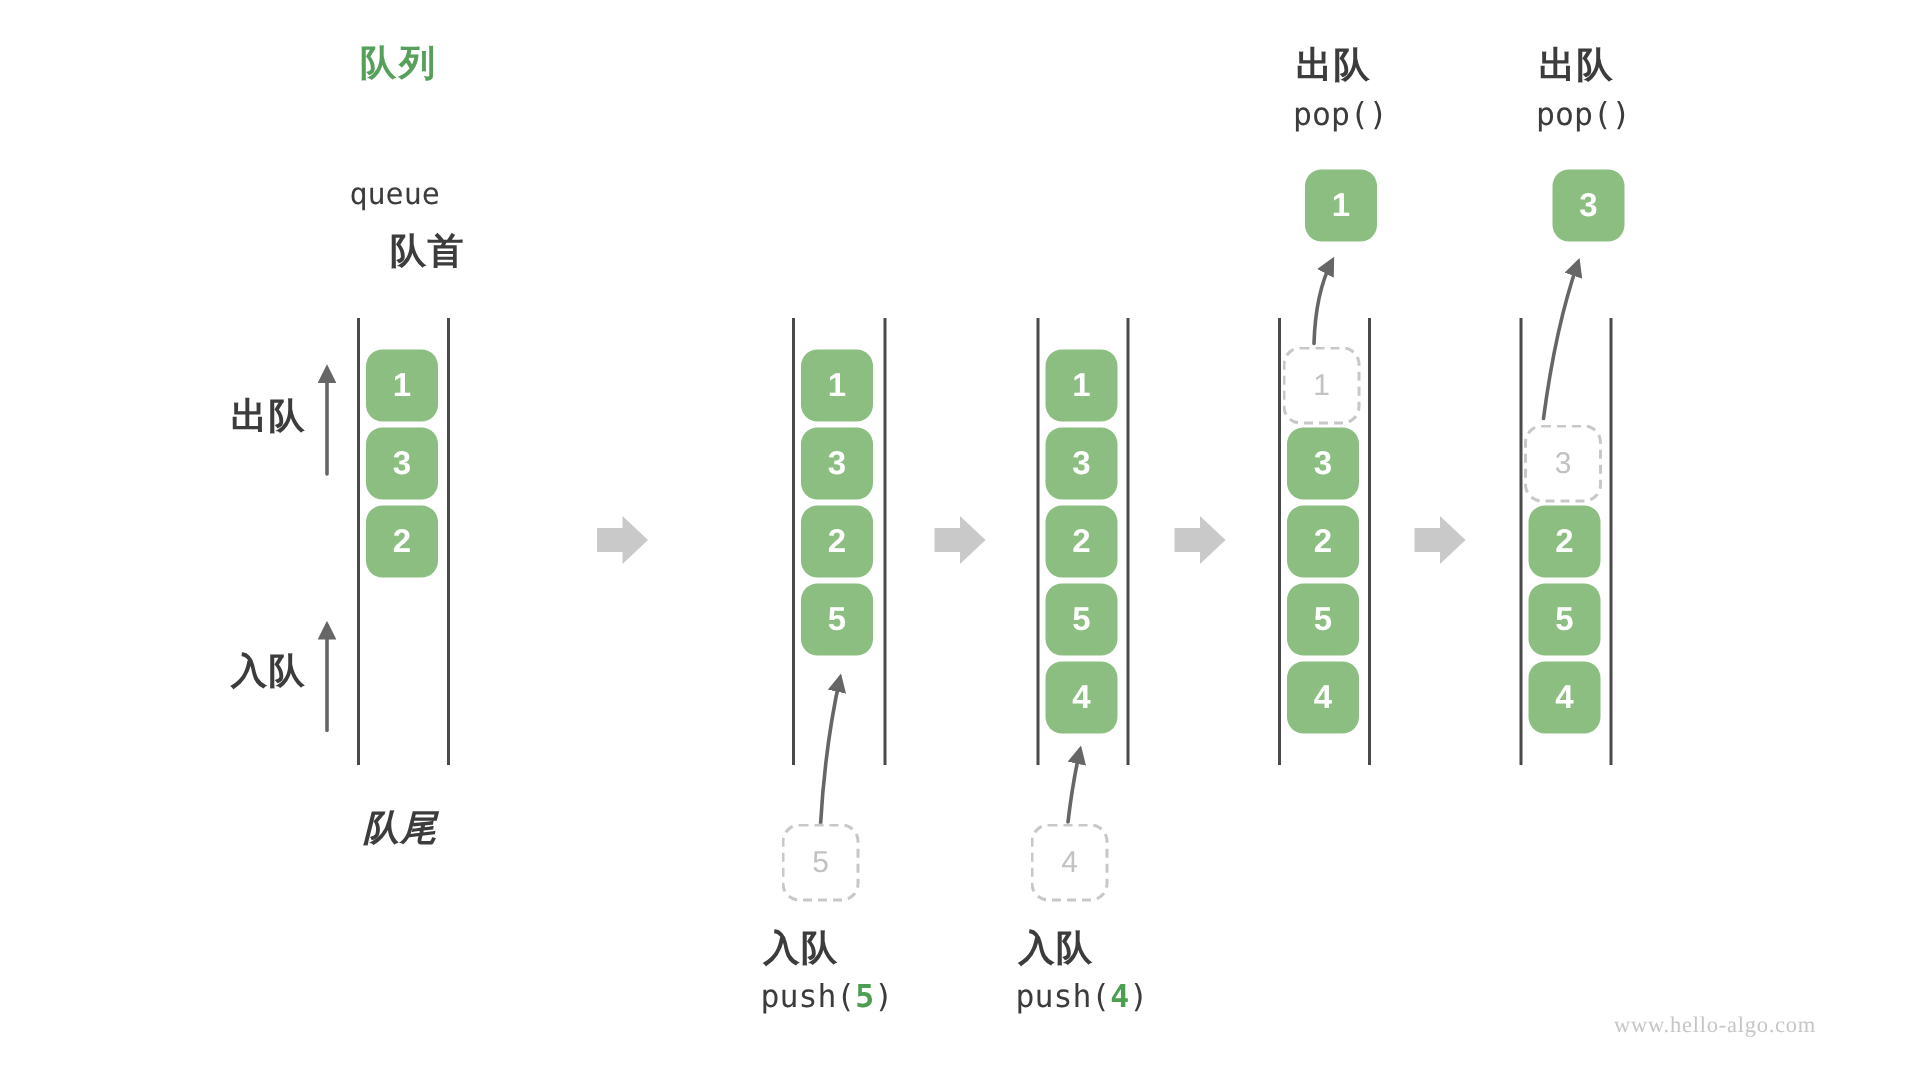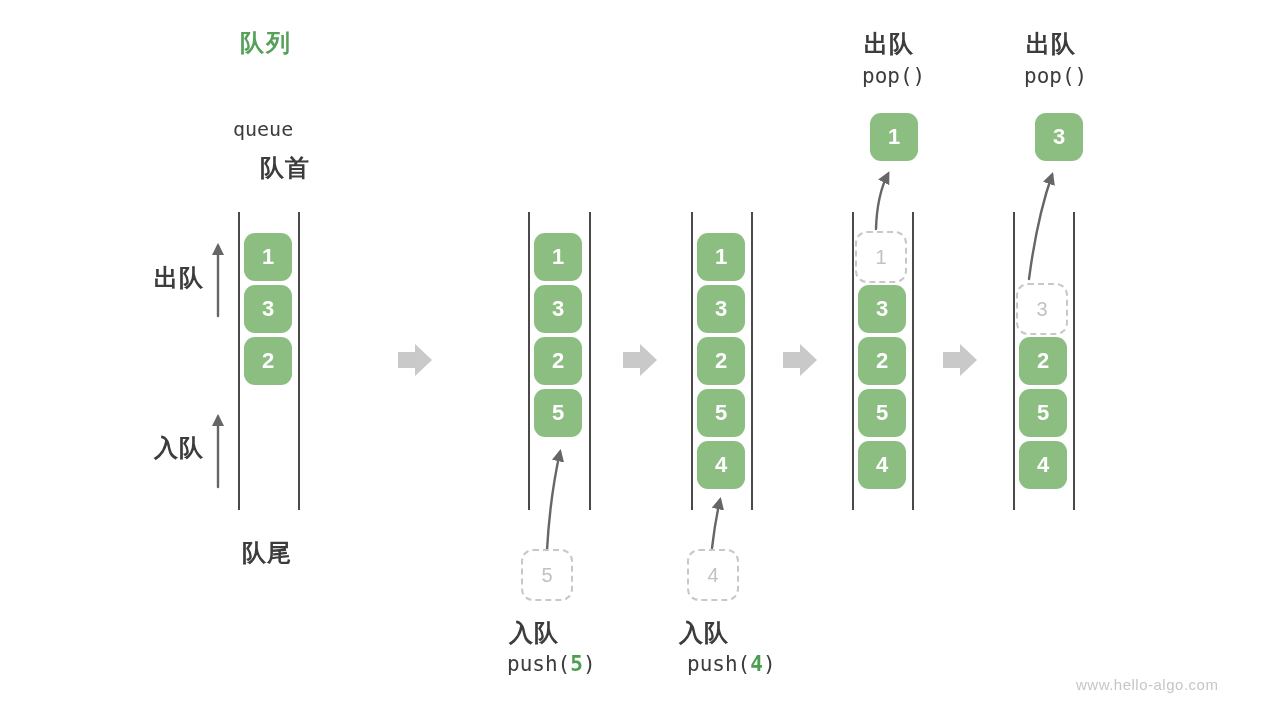--- a/index.html
+++ b/index.html
@@ -20,38 +20,38 @@
   }
   .ghost {
     position:absolute; width:52px; height:52px; box-sizing:border-box;
     border:2px dashed var(--dashed-border); border-radius:12px; background:#fff;
     color:var(--dashed-text); font-size:20px;
     display:flex; align-items:center; justify-content:center;
   }
   .arg { color:var(--green-accent); font-weight:700; }
   .watermark {
     position:absolute; left:1076px; top:677px; line-height:1;
-    font-family:Liberation Sans, sans-serif;
+    font-family:Liberation Serif, serif;
     font-size:15px; letter-spacing:0.5px; color:var(--watermark-color);
   }
   svg.arrows { position:absolute; left:0; top:0; pointer-events:none; }
   .aline { fill:none; stroke:var(--arrow); stroke-width:2.4; stroke-linecap:round; }
   .ahead { fill:var(--arrow); }
   .sarrow { fill:var(--block-arrow); }
 </style>
 </head>
 <body>
 
 <div class="canvas">
 
   <div class="title-zh">队列</div>
   <div class="title-en">queue</div>
 
   <div class="zh" style="left:260px;top:156px;">队首</div>
-  <div class="zh" style="left:242px;top:541px;">队尾</div>
+  <div class="zh" style="left:242px;top:541px;font-style:italic;">队尾</div>
   <div class="zh" style="left:154px;top:266px;">出队</div>
   <div class="zh" style="left:154px;top:436px;">入队</div>
 
   <svg class="arrows" width="1280" height="720" viewBox="0 0 1280 720">
     <defs>
       <marker id="ah" viewBox="0 0 10 10" refX="7.5" refY="5" markerWidth="5.2" markerHeight="5.2" orient="auto-start-reverse">
         <path d="M0 0 L10 5 L0 10 Z" class="ahead"></path>
       </marker>
     </defs>
 
@@ -93,21 +93,21 @@
   <div class="zh" style="left:509px;top:621px;">入队</div>
   <div class="mono" style="left:507px;top:654px;"><span>push(</span><span class="arg">5</span><span>)</span></div>
 
   <div class="qbox" style="left:697px;top:233px;">1</div>
   <div class="qbox" style="left:697px;top:285px;">3</div>
   <div class="qbox" style="left:697px;top:337px;">2</div>
   <div class="qbox" style="left:697px;top:389px;">5</div>
   <div class="qbox" style="left:697px;top:441px;">4</div>
   <div class="ghost" style="left:687px;top:549px;">4</div>
   <div class="zh" style="left:679px;top:621px;">入队</div>
-  <div class="mono" style="left:677px;top:654px;margin-left:10px;"><span>push(</span><span class="arg">4</span><span>)</span></div>
+  <div class="mono" style="left:677px;top:654px;"><span>push(</span><span class="arg">4</span><span>)</span></div>
 
   <div class="zh" style="left:864px;top:32px;">出队</div>
   <div class="mono" style="left:862px;top:66px;">pop()</div>
   <div class="qbox" style="left:870px;top:113px;">1</div>
   <div class="ghost" style="left:855px;top:231px;">1</div>
   <div class="qbox" style="left:858px;top:285px;">3</div>
   <div class="qbox" style="left:858px;top:337px;">2</div>
   <div class="qbox" style="left:858px;top:389px;">5</div>
   <div class="qbox" style="left:858px;top:441px;">4</div>
 

